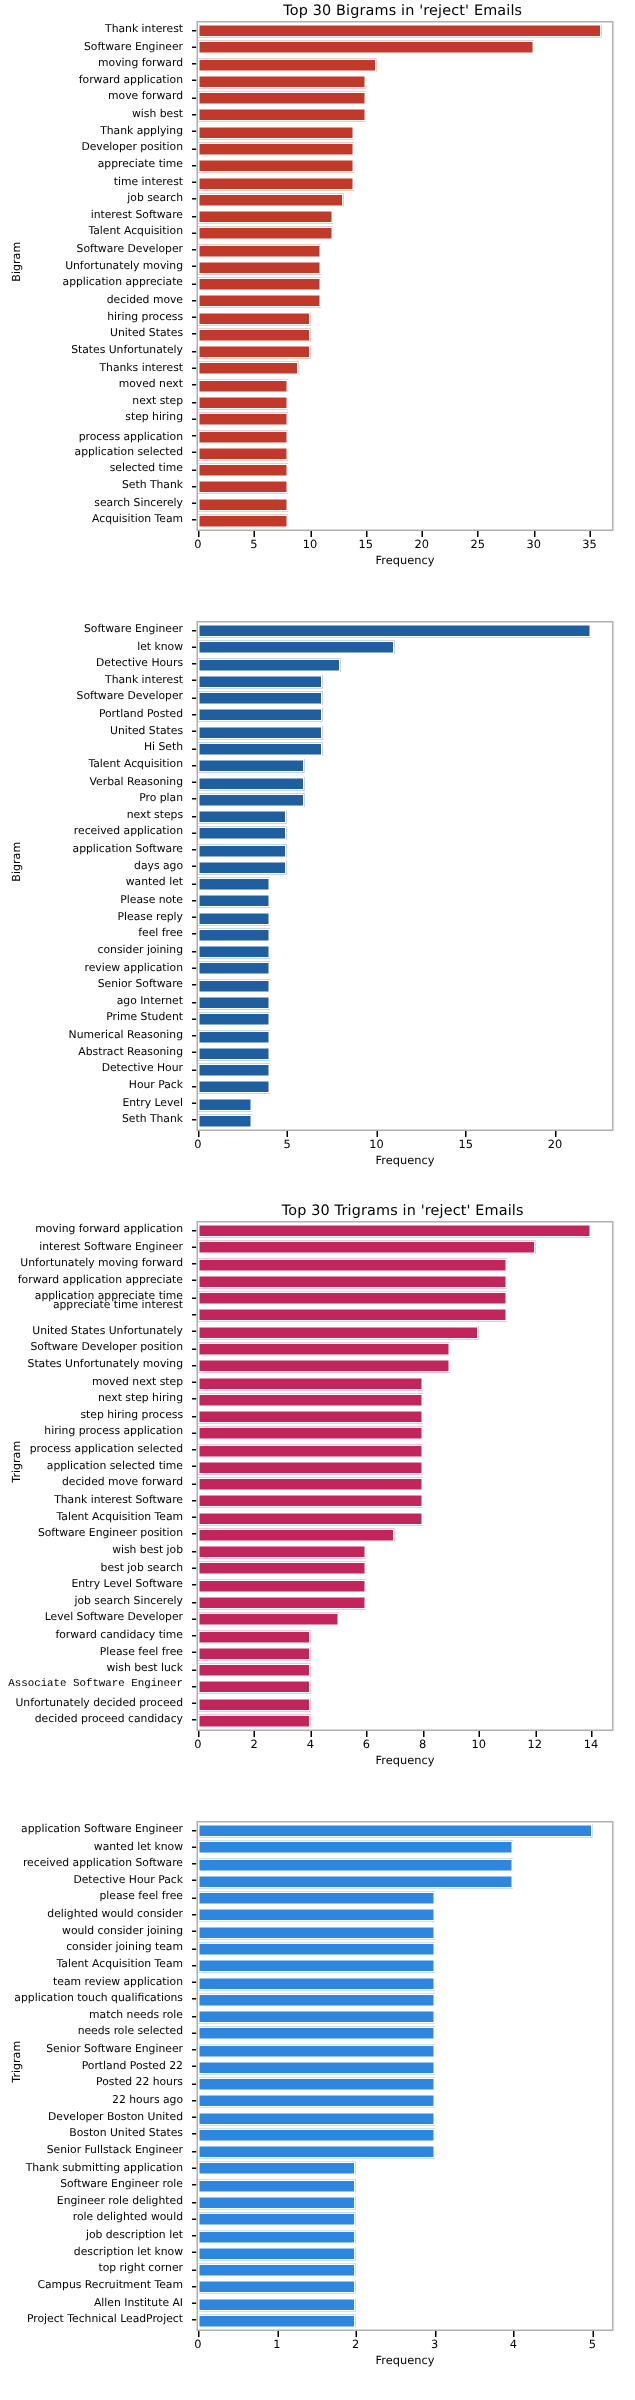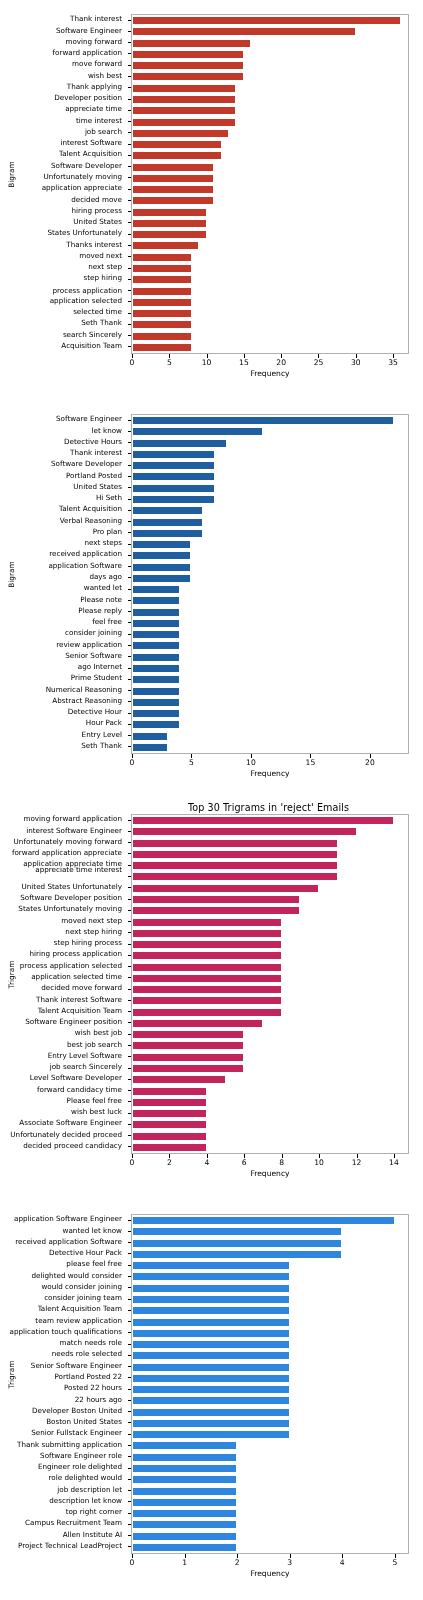--- a/index.html
+++ b/index.html
@@ -130,20 +130,21 @@
     text-align: center;
     font-size: 7.6px;
     color: #000000;
   }
 </style>
 </head>
 <body>
 
 <div id="charts-root">
     <div class="figure">
+      <div class="fig-title"><span class="fig-title-inner">Top 30 Bigrams in 'reject' Emails</span></div>
       <div class="axis-ylabel">Bigram</div>
       <div class="ytick" style="top: 19.6333px;"></div>
       <div class="ytick" style="top: 30.9px;"></div>
       <div class="ytick" style="top: 42.1667px;"></div>
       <div class="ytick" style="top: 53.4333px;"></div>
       <div class="ytick" style="top: 64.7px;"></div>
       <div class="ytick" style="top: 75.9667px;"></div>
       <div class="ytick" style="top: 87.2333px;"></div>
       <div class="ytick" style="top: 98.5px;"></div>
       <div class="ytick" style="top: 109.767px;"></div>
@@ -634,21 +635,21 @@
         <div class="ylabel" style="top: 192.767px;">Talent Acquisition Team</div>
         <div class="ylabel" style="top: 204.033px;">Software Engineer position</div>
         <div class="ylabel" style="top: 215.3px;">wish best job</div>
         <div class="ylabel" style="top: 226.567px;">best job search</div>
         <div class="ylabel" style="top: 237.833px;">Entry Level Software</div>
         <div class="ylabel" style="top: 249.1px;">job search Sincerely</div>
         <div class="ylabel" style="top: 260.367px;">Level Software Developer</div>
         <div class="ylabel" style="top: 271.633px;">forward candidacy time</div>
         <div class="ylabel" style="top: 282.9px;">Please feel free</div>
         <div class="ylabel" style="top: 294.167px;">wish best luck</div>
-        <div class="ylabel" style="top: 305.433px;">Associate Software Engineer</div>
+        <div class="ylabel" style="top: 305.433px; font-family: Liberation Mono, monospace;">Associate Software Engineer</div>
         <div class="ylabel" style="top: 316.7px;">Unfortunately decided proceed</div>
         <div class="ylabel" style="top: 327.967px;">decided proceed candidacy</div>
       </div>
       <div class="xticks">
         <div class="xtick-mark" style="left: 1px;"></div>
         <div class="xtick-label" style="left: 1px;">0</div>
         <div class="xtick-mark" style="left: 38.4237px;"></div>
         <div class="xtick-label" style="left: 38.4237px;">2</div>
         <div class="xtick-mark" style="left: 75.8475px;"></div>
         <div class="xtick-label" style="left: 75.8475px;">4</div>

